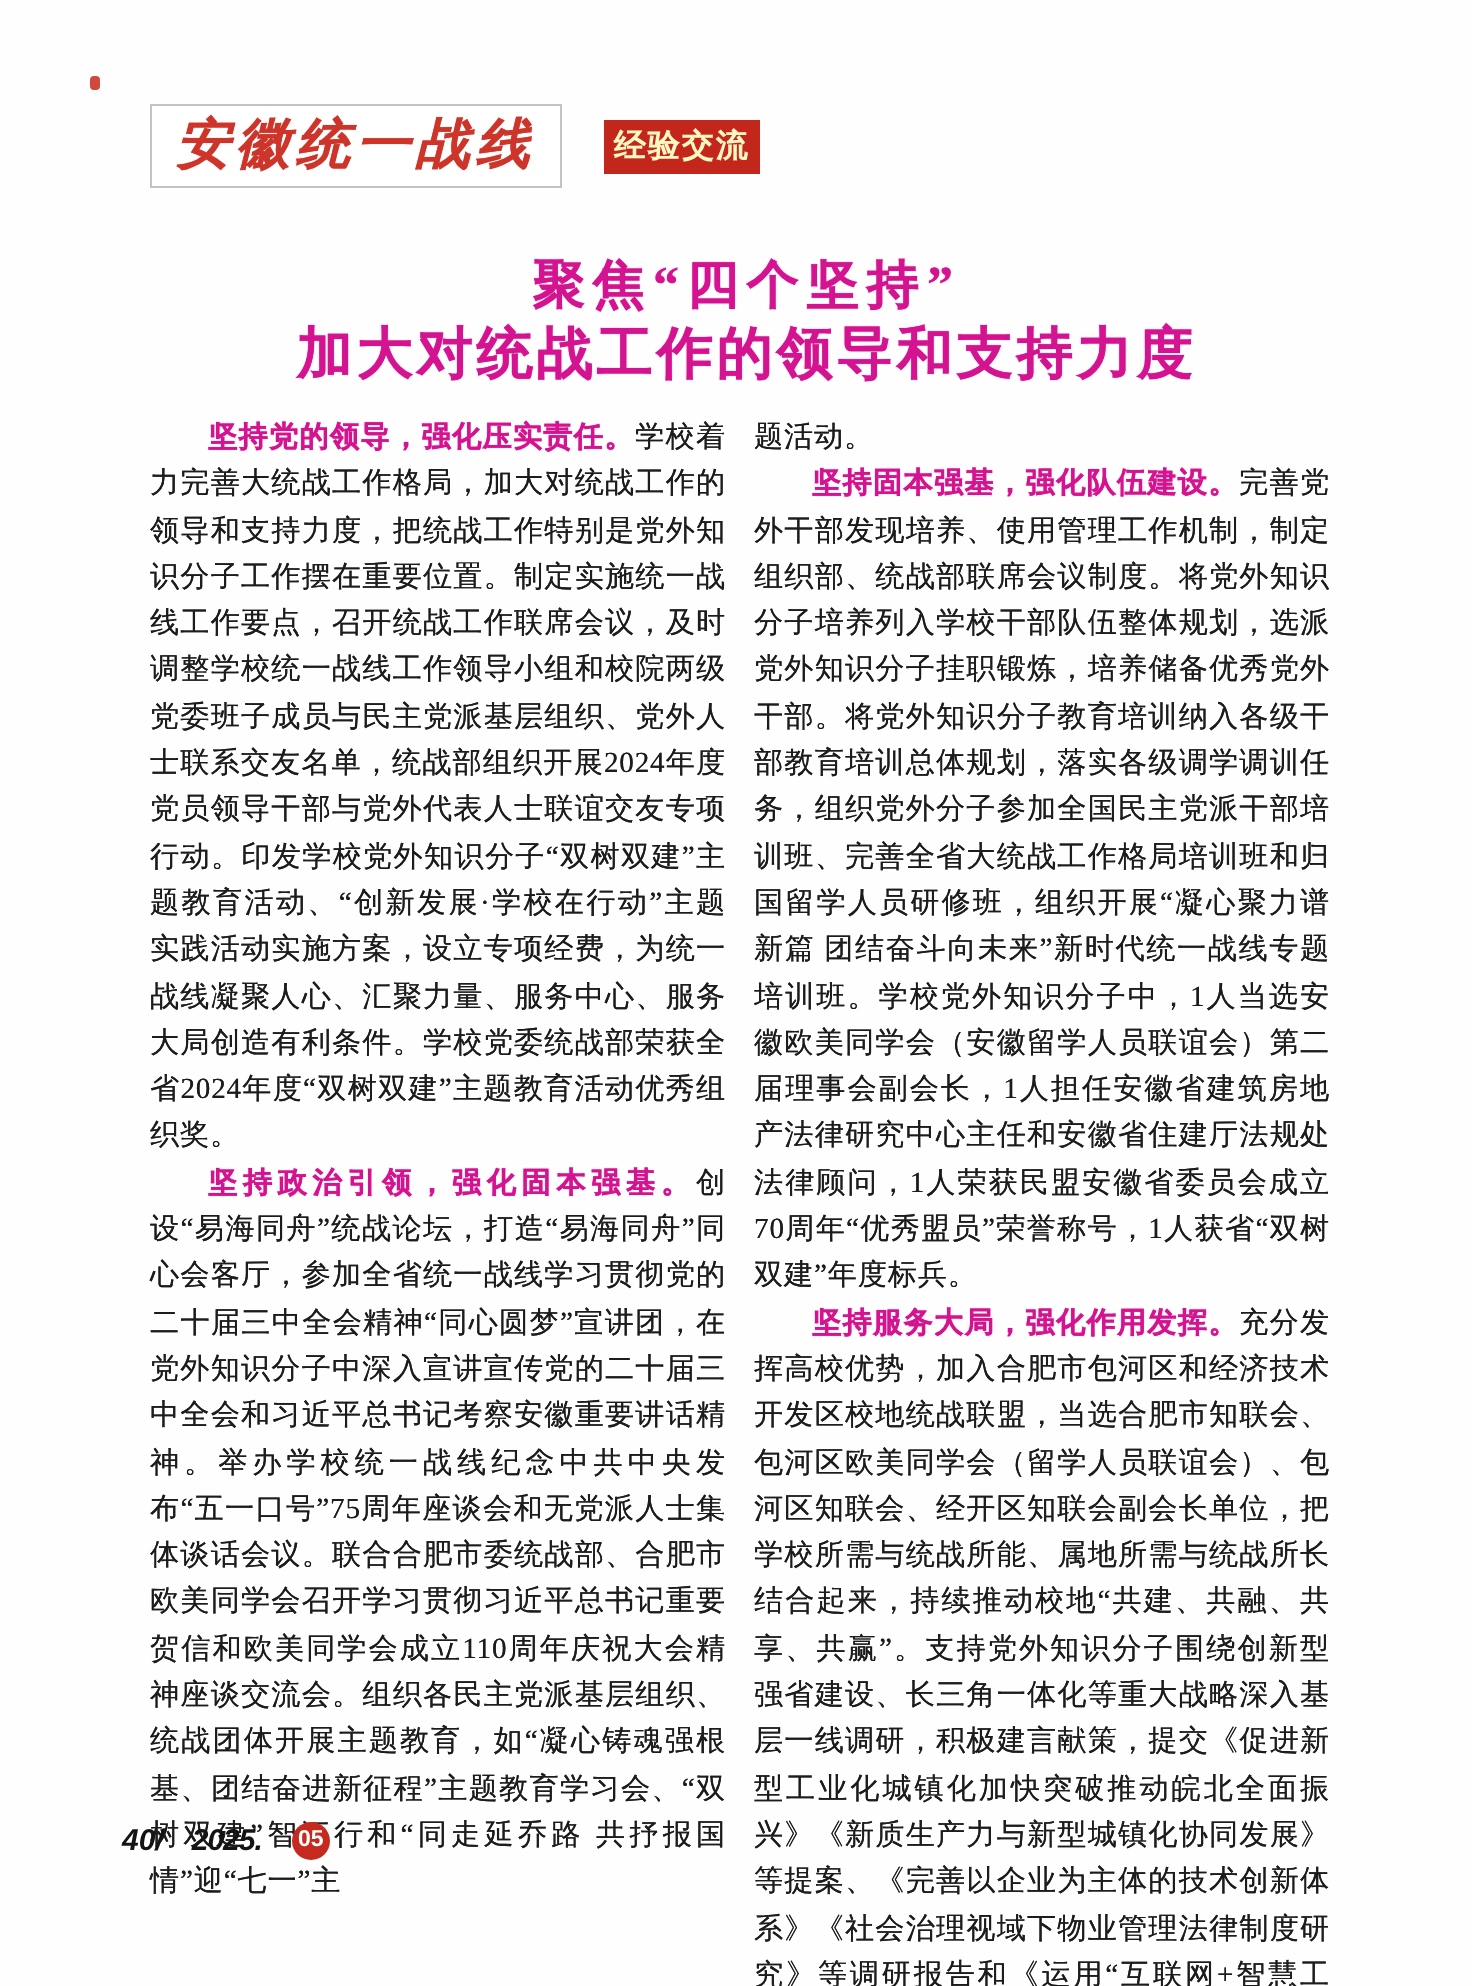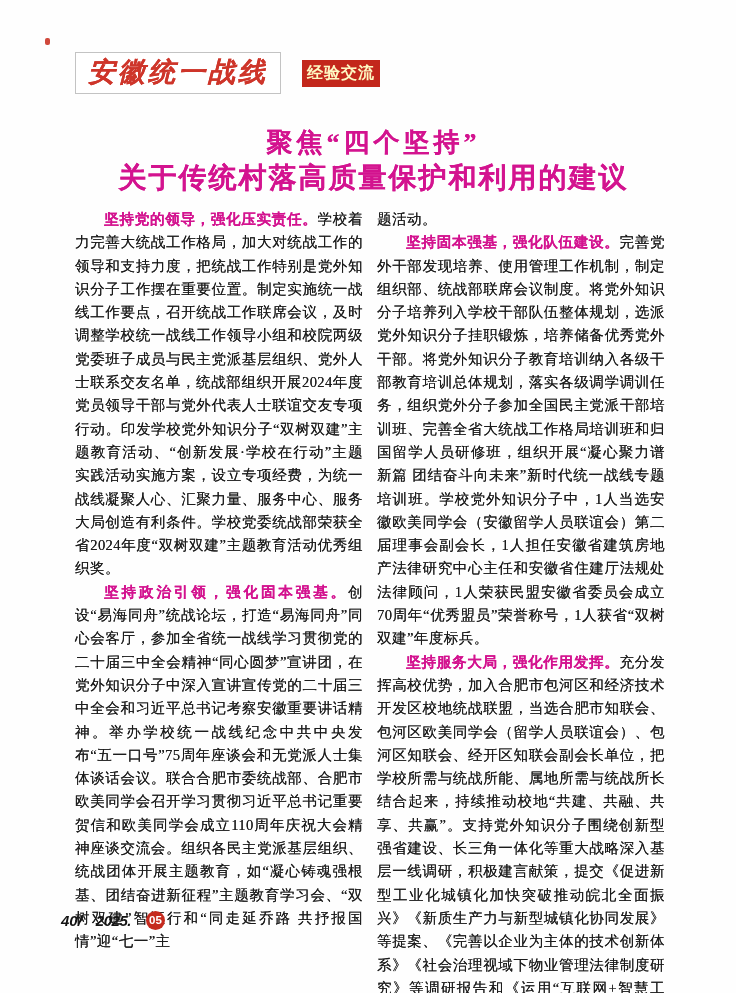--- a/index.html
+++ b/index.html
@@ -71,21 +71,21 @@
 
   <div class="masthead">
     <div class="brand-box">
       <span class="brand">安徽统一战线</span>
     </div>
     <span class="section-badge">经验交流</span>
   </div>
 
   <div class="title">
     <div class="l1">聚焦“四个坚持”</div>
-    <div class="l2">关于传统村落高质量保护和利用的建议</div>
+    <div class="l2">加大对统战工作的领导和支持力度</div>
   </div>
 
   <div class="body-cols">
     <div class="col">
       <p><span class="lead">坚持党的领导，强化压实责任。</span><span>学校着力完善大统战工作格局，加大对统战工作的领导和支持力度，把统战工作特别是党外知识分子工作摆在重要位置。制定实施统一战线工作要点，召开统战工作联席会议，及时调整学校统一战线工作领导小组和校院两级党委班子成员与民主党派基层组织、党外人士联系交友名单，统战部组织开展2024年度党员领导干部与党外代表人士联谊交友专项行动。印发学校党外知识分子“双树双建”主题教育活动、“创新发展·学校在行动”主题实践活动实施方案，设立专项经费，为统一战线凝聚人心、汇聚力量、服务中心、服务大局创造有利条件。学校党委统战部荣获全省2024年度“双树双建”主题教育活动优秀组织奖。</span></p>
       <p><span class="lead">坚持政治引领，强化固本强基。</span><span>创设“易海同舟”统战论坛，打造“易海同舟”同心会客厅，参加全省统一战线学习贯彻党的二十届三中全会精神“同心圆梦”宣讲团，在党外知识分子中深入宣讲宣传党的二十届三中全会和习近平总书记考察安徽重要讲话精神。举办学校统一战线纪念中共中央发布“五一口号”75周年座谈会和无党派人士集体谈话会议。联合合肥市委统战部、合肥市欧美同学会召开学习贯彻习近平总书记重要贺信和欧美同学会成立110周年庆祝大会精神座谈交流会。组织各民主党派基层组织、统战团体开展主题教育，如“凝心铸魂强根基、团结奋进新征程”主题教育学习会、“双树双建”智汇行和“同走延乔路 共抒报国情”迎“七一”主</span></p>
     </div>
     <div class="col">
       <p class="cont"><span>题活动。</span></p>
       <p><span class="lead">坚持固本强基，强化队伍建设。</span><span>完善党外干部发现培养、使用管理工作机制，制定组织部、统战部联席会议制度。将党外知识分子培养列入学校干部队伍整体规划，选派党外知识分子挂职锻炼，培养储备优秀党外干部。将党外知识分子教育培训纳入各级干部教育培训总体规划，落实各级调学调训任务，组织党外分子参加全国民主党派干部培训班、完善全省大统战工作格局培训班和归国留学人员研修班，组织开展“凝心聚力谱新篇 团结奋斗向未来”新时代统一战线专题培训班。学校党外知识分子中，1人当选安徽欧美同学会（安徽留学人员联谊会）第二届理事会副会长，1人担任安徽省建筑房地产法律研究中心主任和安徽省住建厅法规处法律顾问，1人荣获民盟安徽省委员会成立70周年“优秀盟员”荣誉称号，1人获省“双树双建”年度标兵。</span></p>

